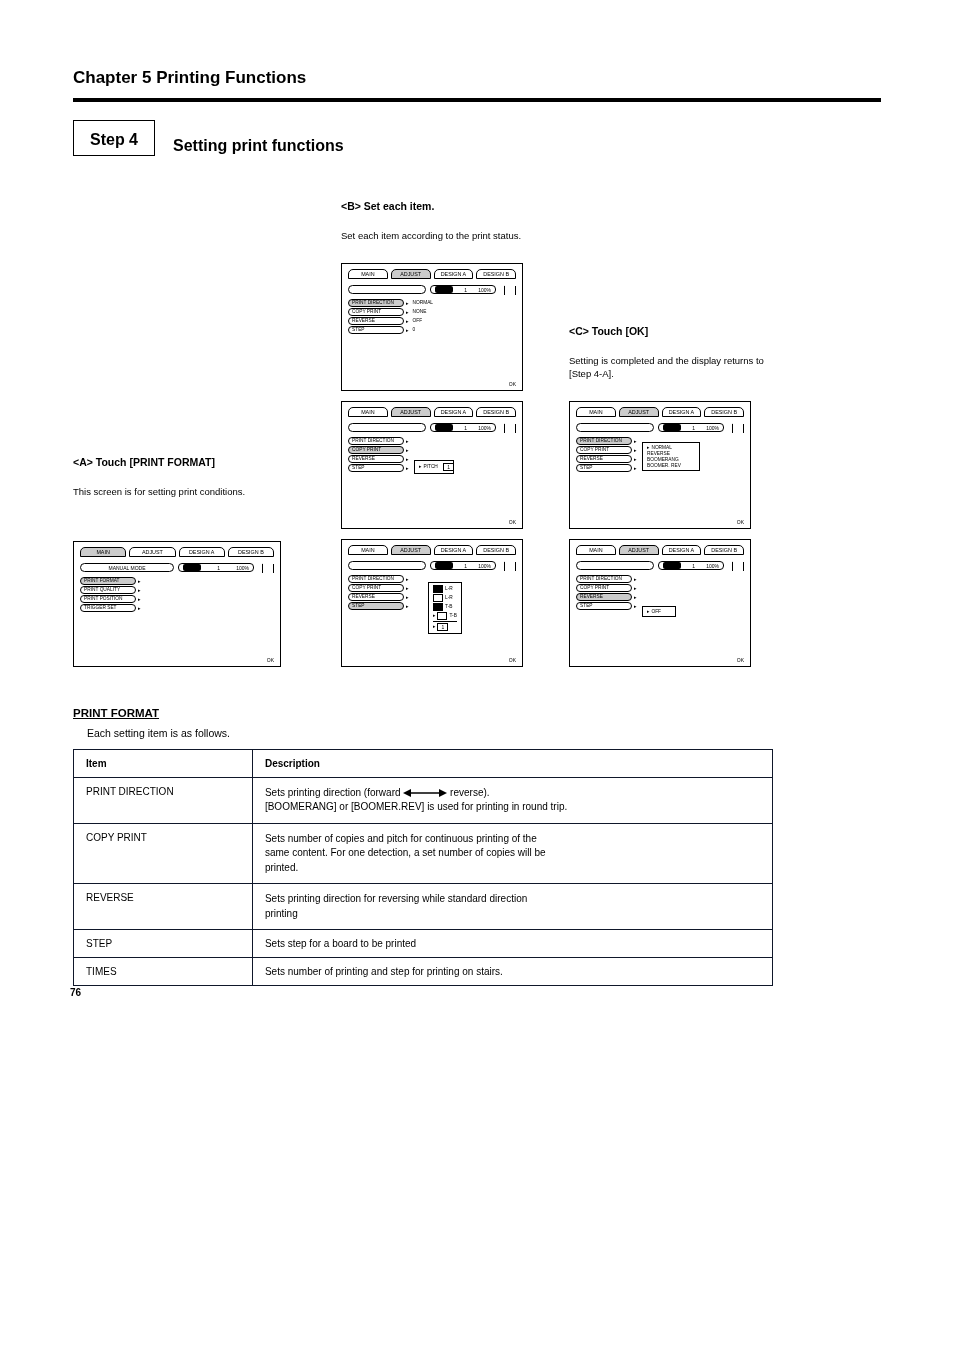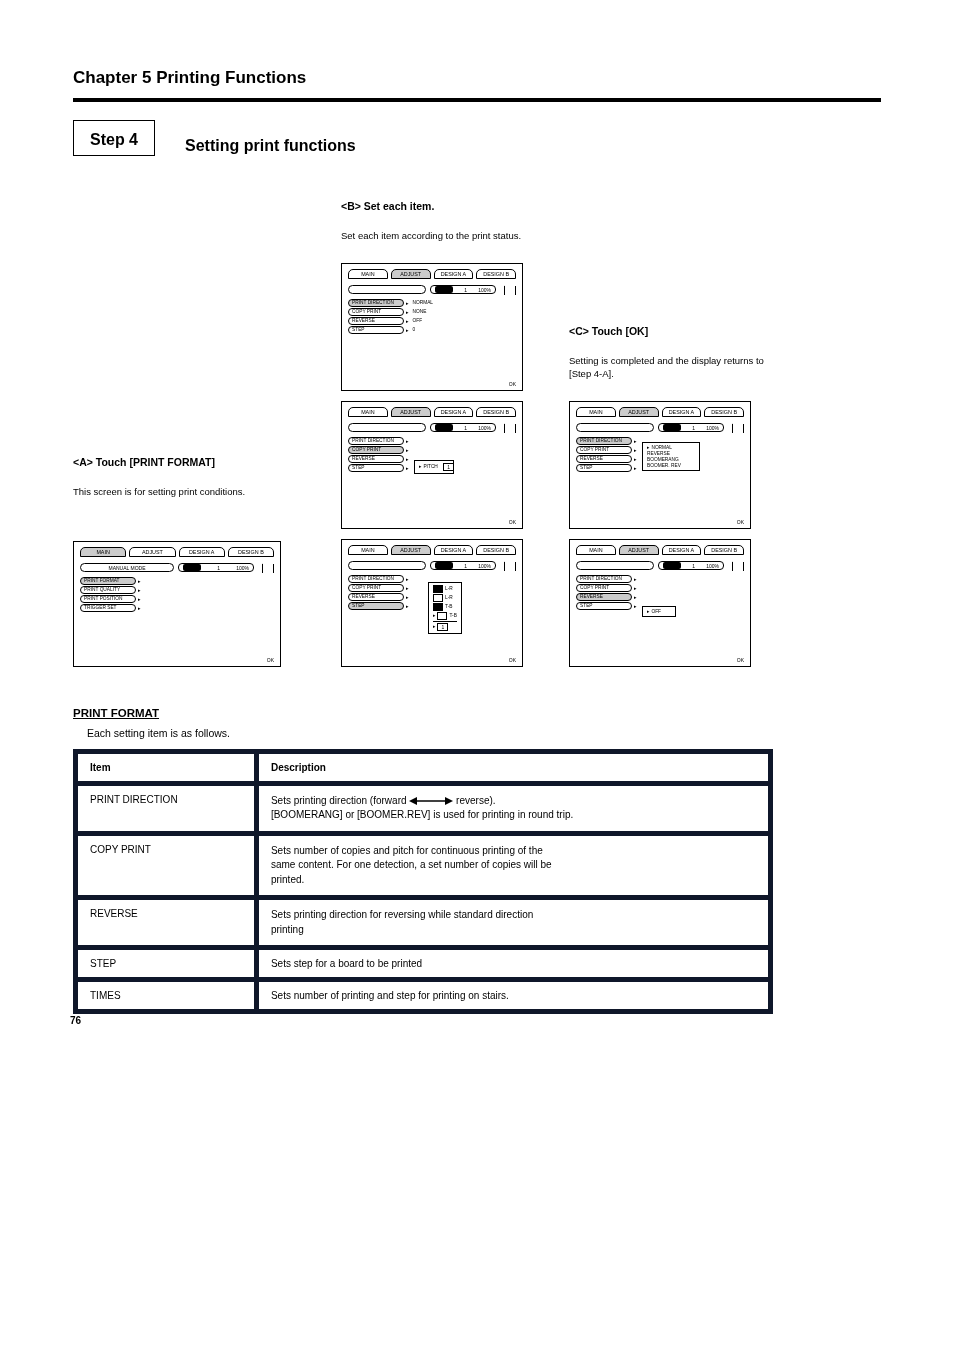--- a/index.html
+++ b/index.html
@@ -14,21 +14,21 @@
   }
   .top-rule { border-top: 4px solid #000; margin: 10px 0 12px 0; }
   .chapter-title { font-size: 17px; font-weight: bold; margin: 8px 0 6px 0; }
 
   .step-box {
     display: inline-block;
     border: 1px solid #000;
     padding: 10px 16px 6px 16px;
     font-size: 16px;
     font-weight: bold;
-    margin: 6px 12px 22px 0;
+    margin: 6px 0 22px 0;
     vertical-align: top;
   }
   .step-line { font-size: 16px; font-weight: bold; }
   .step-wrap { display: flex; align-items: center; gap: 18px; margin-bottom: 22px; }
 
   .substeps { display: flex; gap: 18px; align-items: flex-end; }
   .substep-col { display: flex; flex-direction: column; gap: 10px; }
   .substep-title { font-size: 10.5px; font-weight: bold; margin-bottom: 8px; }
   .substep-body { font-size: 9.5px; margin-bottom: 10px; line-height: 1.35; max-width: 250px; }
   .substep-body.tight { max-width: 210px; }
@@ -107,21 +107,21 @@
   .colorbox { width:10px; height:8px; border:0.7px solid #000; background:#fff; display:inline-block; }
   .colorbox.black { background:#000; }
   .inline-num { border:0.7px solid #000; padding:0 3px; font-size:5px; }
   .ok { position:absolute; bottom:3px; right:6px; font-size:5px; }
 
   
   .under { font-size: 11.5px; font-weight: bold; text-decoration: underline; margin: 40px 0 8px 0; }
   .settings-intro { font-size: 10.5px; margin-bottom: 10px; margin-left: 14px; }
   table.opts { border-collapse: collapse; width: 700px; margin-top: 4px; }
   table.opts th, table.opts td {
-    border: 5px solid #0f172a;
+    border: 1px solid #0f172a;
     padding: 8px 12px;
     font-size: 10px;
     text-align: left;
     vertical-align: top;
   }
   table.opts th { font-weight: bold; }
   .nowrap { white-space: nowrap; }
   .cell-big { line-height: 1.45; }
   .darrow { display:inline-block; vertical-align:middle; }
   .darrow svg { display:block; }

